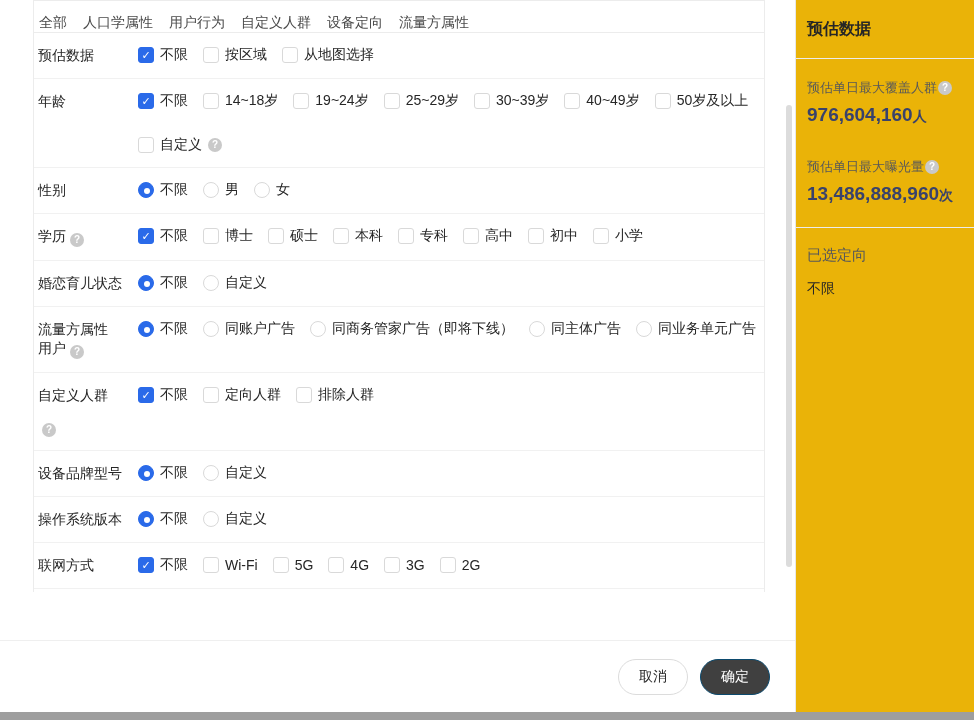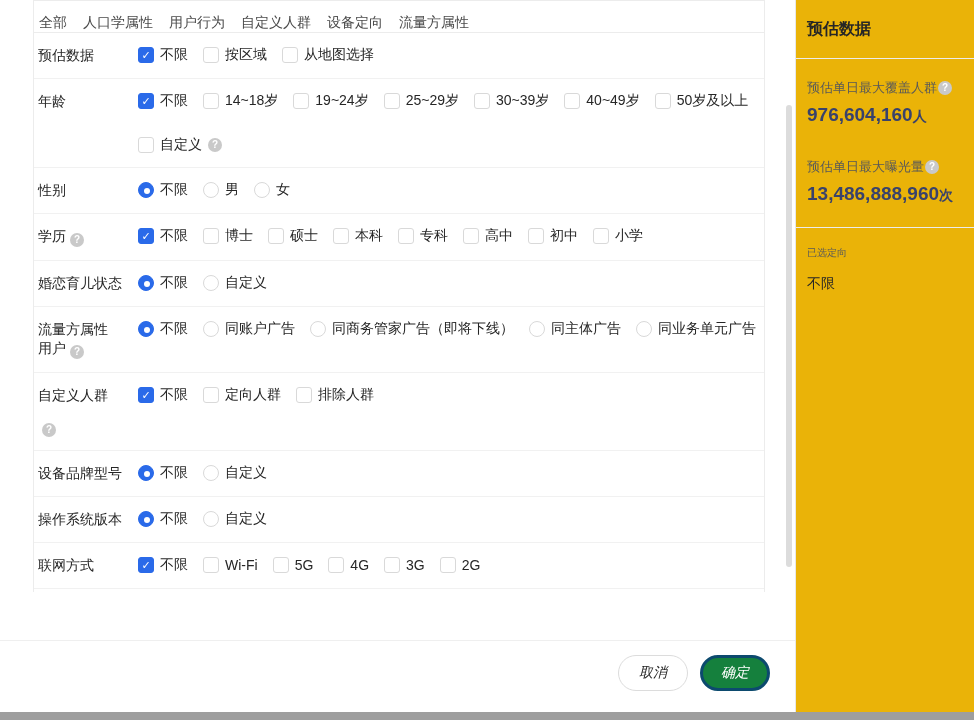--- a/index.html
+++ b/index.html
@@ -28,35 +28,35 @@
   .rd { width:16px; height:16px; flex:none; border:1px solid #d9d9d9; border-radius:50%; background:#fff; position:relative; }
   .rd.on { background:#2a6ae9; border-color:#2a6ae9; }
   .rd.on::after { content:""; position:absolute; left:5px; top:5px; width:6px; height:6px; border-radius:50%; background:#fff; }
   .help { width:14px; height:14px; flex:none; display:inline-block; border-radius:50%; background:#c9c9c9; color:#fff;
           font-size:10px; line-height:14px; text-align:center; font-weight:bold; }
   .row-label .help { margin-left:4px; vertical-align:-2px; }
   .help-below { margin-top:12px; }
 
   .scroll-thumb { position:absolute; right:3px; top:105px; width:6px; height:462px; border-radius:3px; background:#dcdcdc; cursor:pointer; }
 
-  .footer { position:absolute; left:0; bottom:8px; width:795px; height:64px; background:#fff; border-top:1px solid #efefef;
-            display:flex; align-items:center; justify-content:flex-end; gap:12px; padding-right:25px;font-style:italic; }
+  .footer { position:absolute; left:0; bottom:0; width:795px; height:72px; background:#fff; border-top:1px solid #efefef;
+            display:flex; align-items:center; justify-content:flex-end; gap:12px; padding-right:25px; }
   .btn { height:36px; min-width:70px; padding:0 18px; border-radius:18px; font-size:14px; display:flex; align-items:center; justify-content:center; cursor:pointer; }
   .btn-cancel { background:#fff; border:1px solid #dcdcdc; color:#262626; }
-  .btn-confirm { background:#15803d; border:3px solid #0c4a6e; color:#fff; }
+  .btn-confirm { background:#404040; border:1px solid #0c4a6e; color:#fff; }
 
   
   .sidebar { position:absolute; left:796px; top:0; width:178px; height:712px; background:#eab308; }
   .sb-title { height:59px; display:flex; align-items:center; padding-left:11px; font-size:16px; font-weight:bold; color:#262626; border-bottom:1px solid #ececec; }
   .sb-metrics { padding:20px 8px 18px 11px; border-bottom:1px solid #ececec; }
   .m-label { font-size:13px; color:#595959; display:flex; align-items:center; gap:1px; margin-bottom:7px; white-space:nowrap; }
   .m-value { font-size:19px; font-weight:bold; color:#39426b; margin-bottom:32px; white-space:nowrap; }
   .m-unit { font-size:14px; }
   .sb-selected { padding:18px 11px; }
-  .sel-label { font-size:10px; color:#595959; margin-bottom:15px; }
+  .sel-label { font-size:15px; color:#595959; margin-bottom:15px; }
   .sel-value { font-size:14px; color:#262626; }
 
   .bottom-strip { position:absolute; left:0; top:712px; width:974px; height:8px; background:#9e9e9e; }
 </style>
 </head>
 <body>
 
 <div class="page">
 
   <div class="main">

